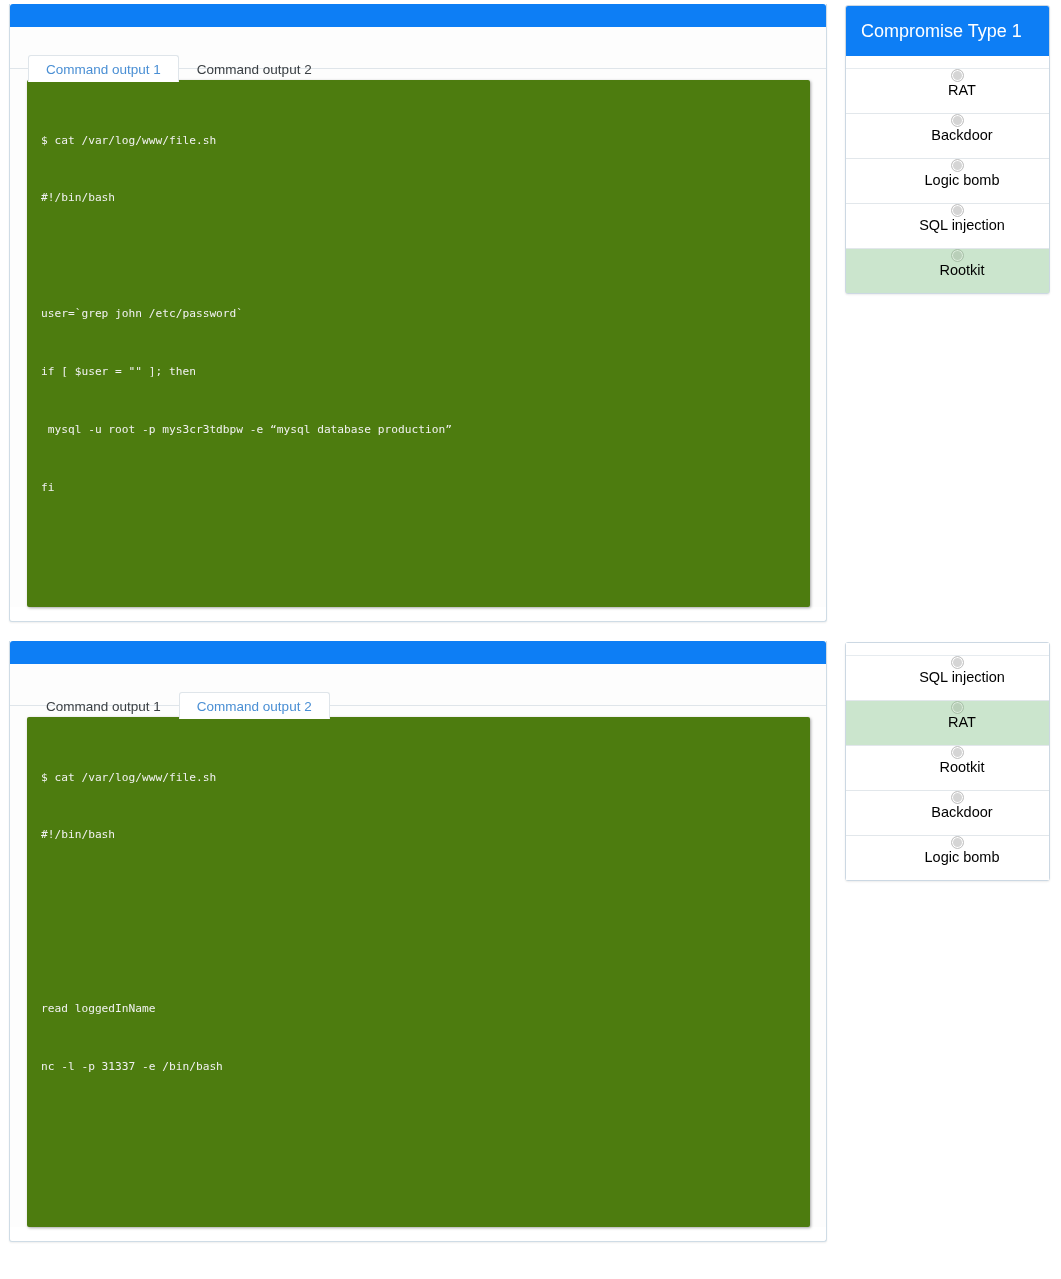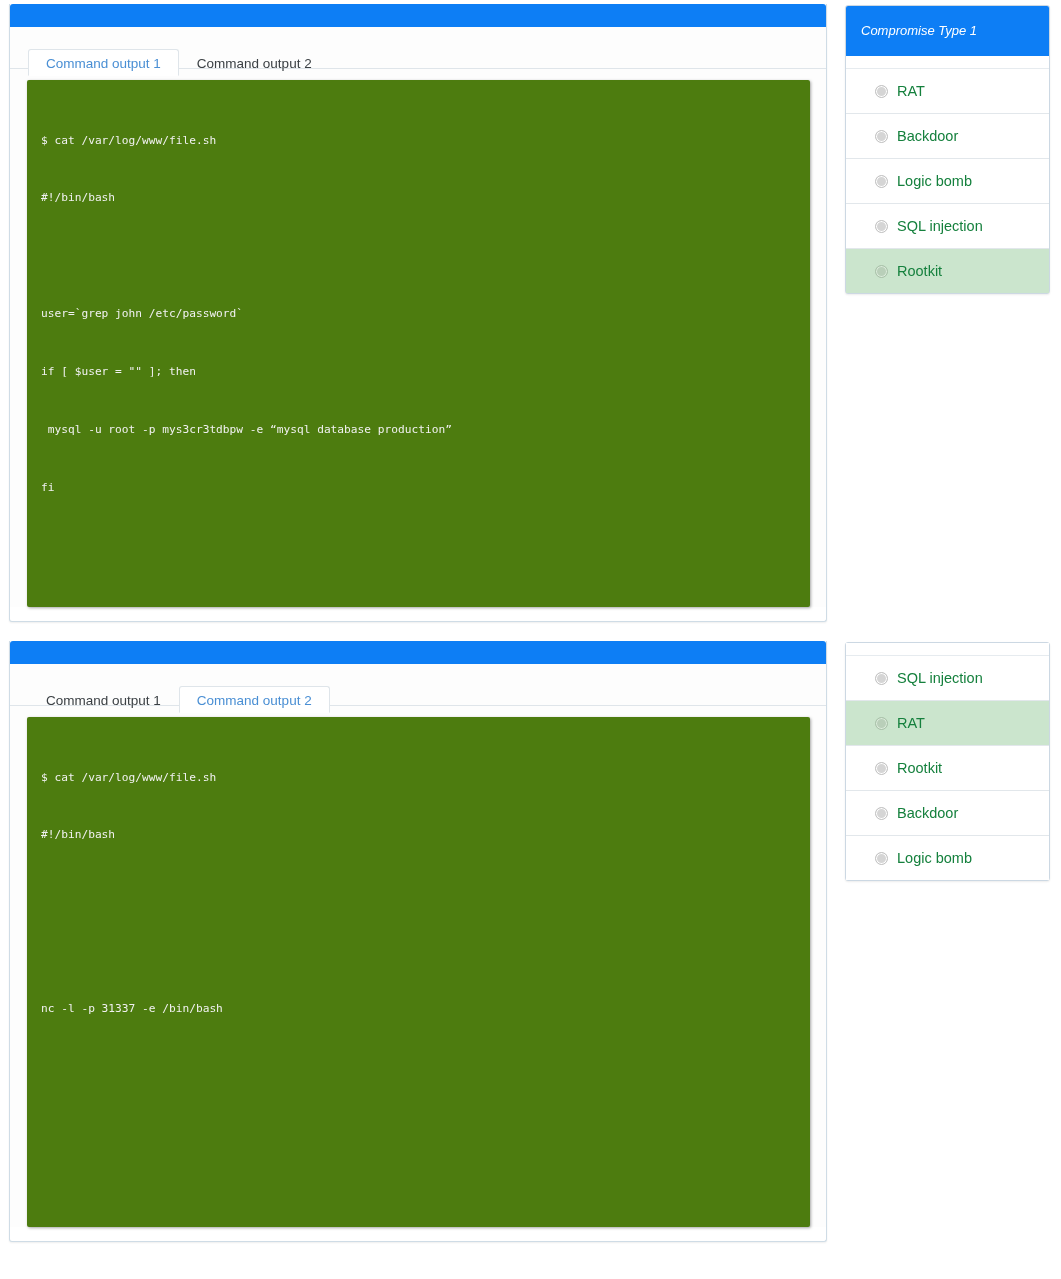--- a/index.html
+++ b/index.html
@@ -59,21 +59,21 @@
   }
   .tab {
     padding: 6px 17px 7px 17px;
     font-size: 13.5px;
     line-height: 15px;
     color: #3b4044;
     border: 1px solid transparent;
     border-radius: 3px 3px 0 0;
     cursor: pointer;
     position: relative;
-    top: 8px;
+    top: 14px;
     background: transparent;
     white-space: nowrap;
   }
   .tab.active {
     background: #ffffff;
     border-color: #dfe5ea;
     border-bottom-color: #ffffff;
     color: #4a8fd4;
   }
 
@@ -103,39 +103,39 @@
     width: 205px;
     background: #ffffff;
     border: 1px solid #ccd8e3;
     border-radius: 3px;
     box-shadow: 0 1px 2px rgba(0,0,0,0.08);
     box-sizing: border-box;
   }
   .side-header {
     background: #0d7ef5;
     color: #ffffff;
-    font-size: 13px;
+    font-size: 18px;
     line-height: 18px;
     padding: 16px 0 16px 15px;
     border-radius: 2px 2px 0 0;
     font-weight: 400;
-    font-style: italic;
   }
   .side-list { padding: 0; margin: 0; list-style: none; }
   .side-item {
     display: flex;
     align-items: center;
     height: 45px;
     padding-left: 29px;
     border-top: 1px solid #e2e7eb;
     font-size: 14.5px;
-    color: #15803d;
+    color: #000000;
     cursor: pointer;
     background: #ffffff;
     box-sizing: border-box;
+    flex-direction: column;
   }
   .side-item:first-child { border-top: 1px solid #e6ebef; }
   .side-item.selected { background: #cbe5cd; }
   .radio {
     width: 11px;
     height: 11px;
     border-radius: 50%;
     background: #d5d5d5;
     border: 1px solid #c2c2c2;
     margin-right: 9px;
@@ -221,20 +221,21 @@
         </div>
         <div class="tab active">
           <span>Command output 2</span>
         </div>
       </div>
       <div class="terminal" id="terminal-2">
         <span class="term-line">$ cat /var/log/www/file.sh</span>
         <span class="term-line">#!/bin/bash</span>
         <span class="term-line"></span>
         <span class="term-line"></span>
+        <span class="term-line">read loggedInName</span>
         <span class="term-line">nc -l -p 31337 -e /bin/bash</span>
         
         
       </div>
     </div>
   </div>
 
   <div class="side-card" id="side-card-2" style="top:3px;">
     <div class="list-top-pad"></div>
     <ul class="side-list">

